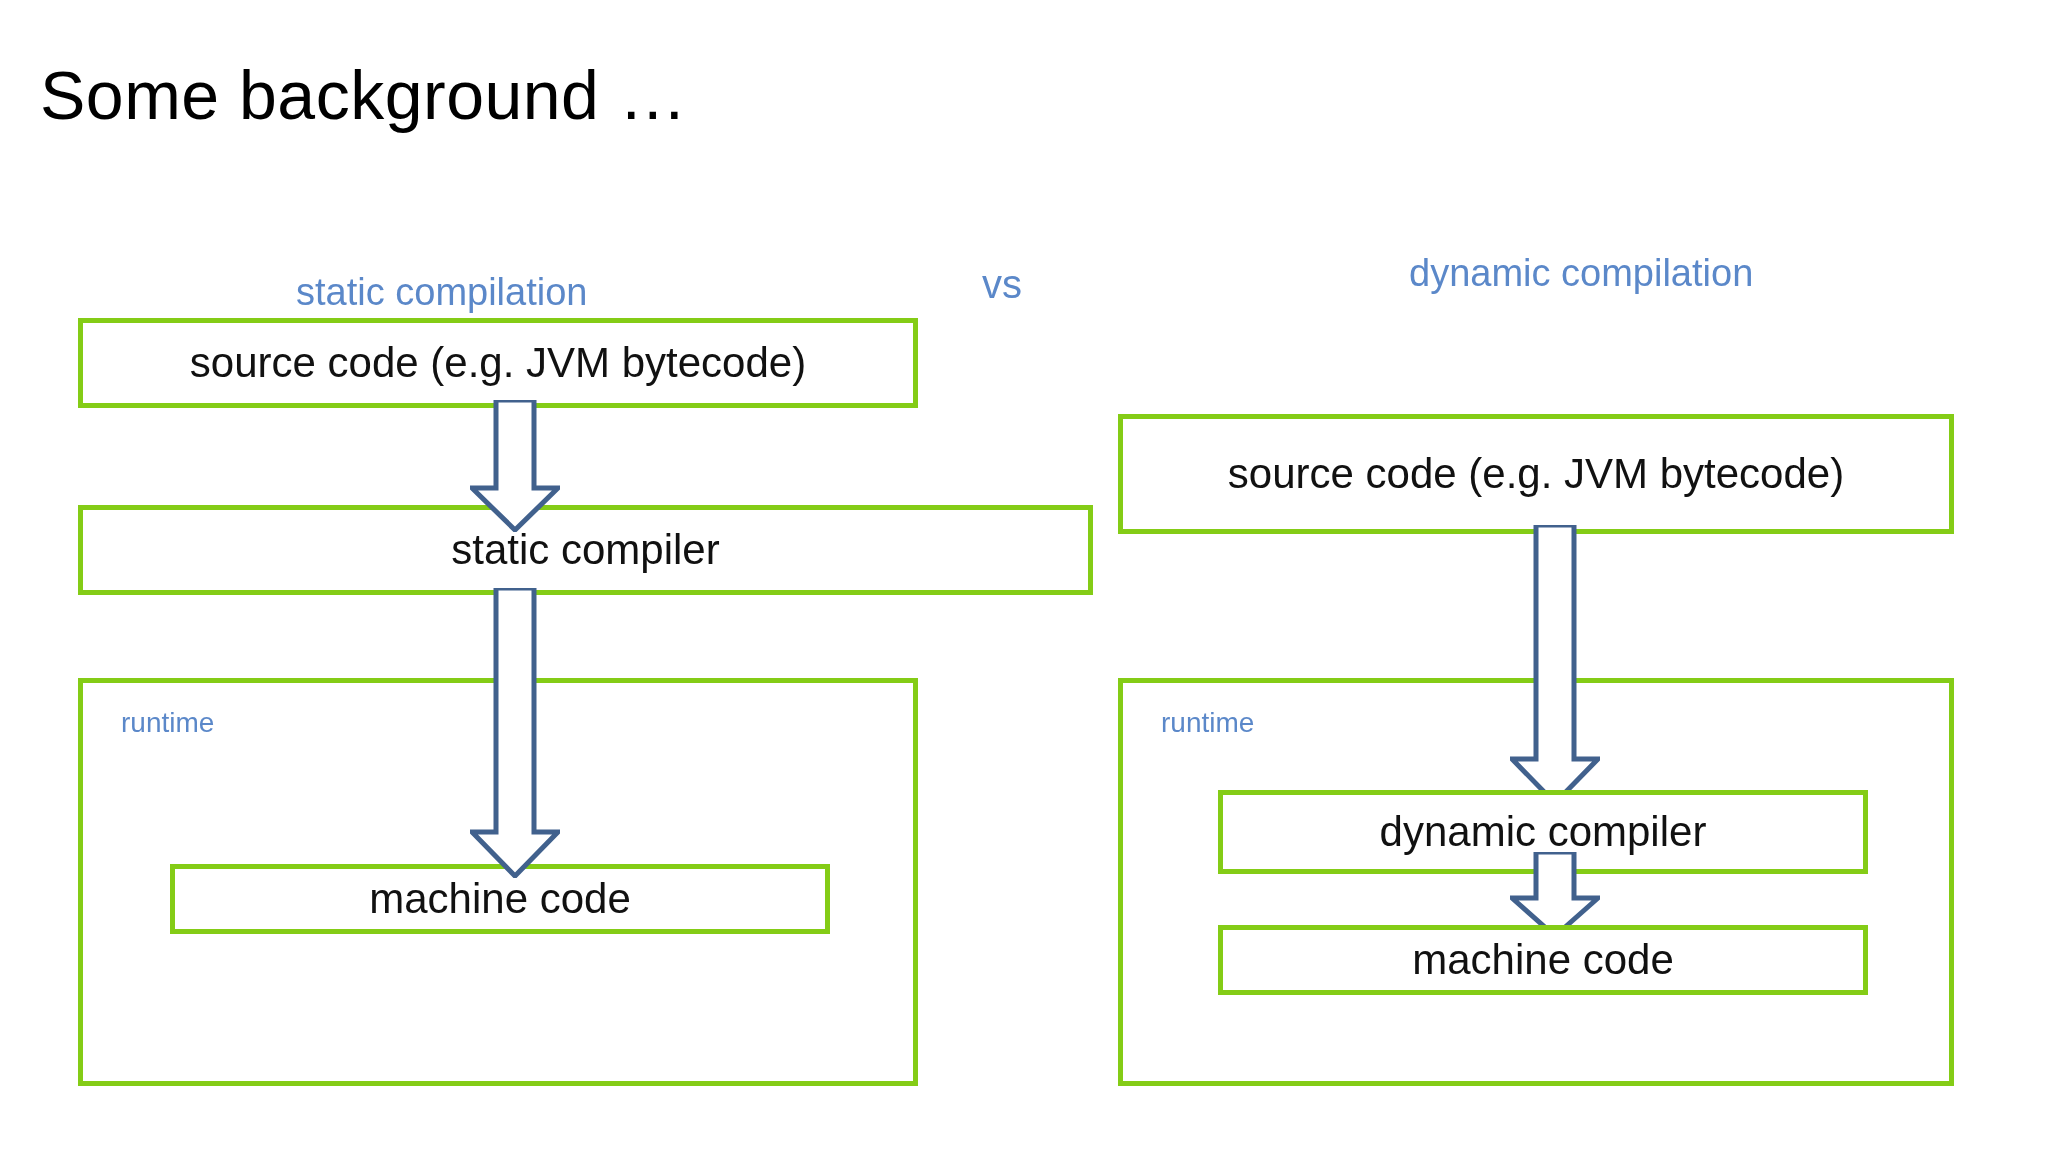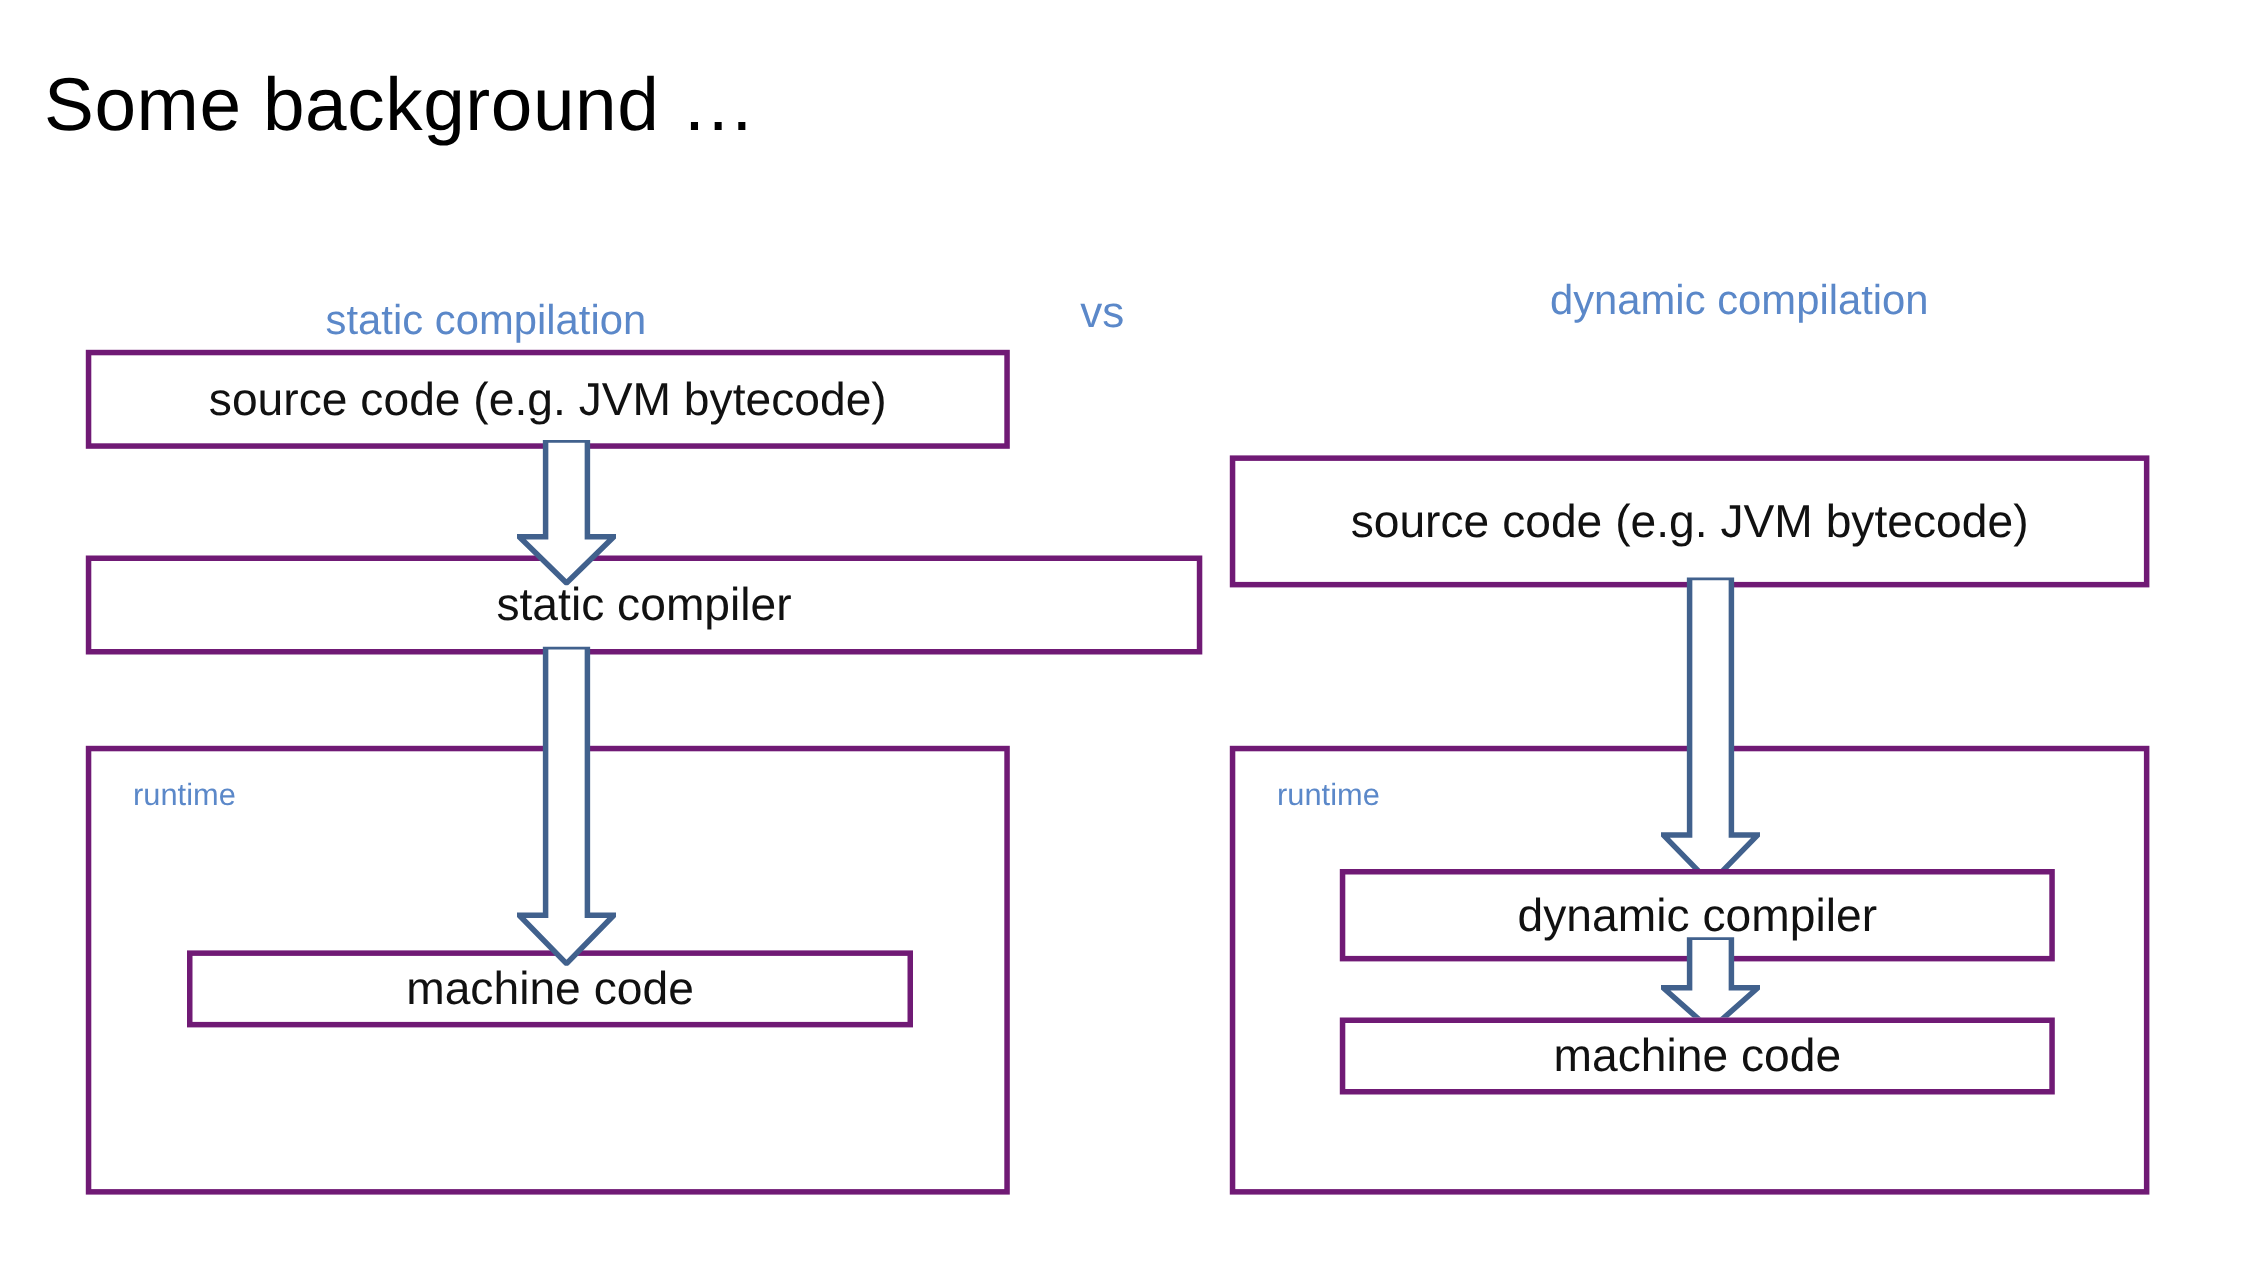--- a/index.html
+++ b/index.html
@@ -40,21 +40,21 @@
     font-family: "Liberation Sans", sans-serif;
     white-space: nowrap;
   }
   .hdr-static { left: 296px; top: 252px; margin-top: 19px; }
   .hdr-vs     { left: 982px; top: 262px; font-size: 40px; }
   .hdr-dynamic{ left: 1409px; top: 252px; text-align: right; }
 
   .box {
     position: absolute;
     box-sizing: border-box;
-    border: 5px solid #701a75;
+    border: 5px solid #84cc16;
     background: #ffffff;
     display: flex;
     align-items: center;
     justify-content: center;
   }
   .box-label {
     font-size: 42px;
     color: #111111;
     font-family: "Liberation Sans", sans-serif;
     white-space: nowrap;

